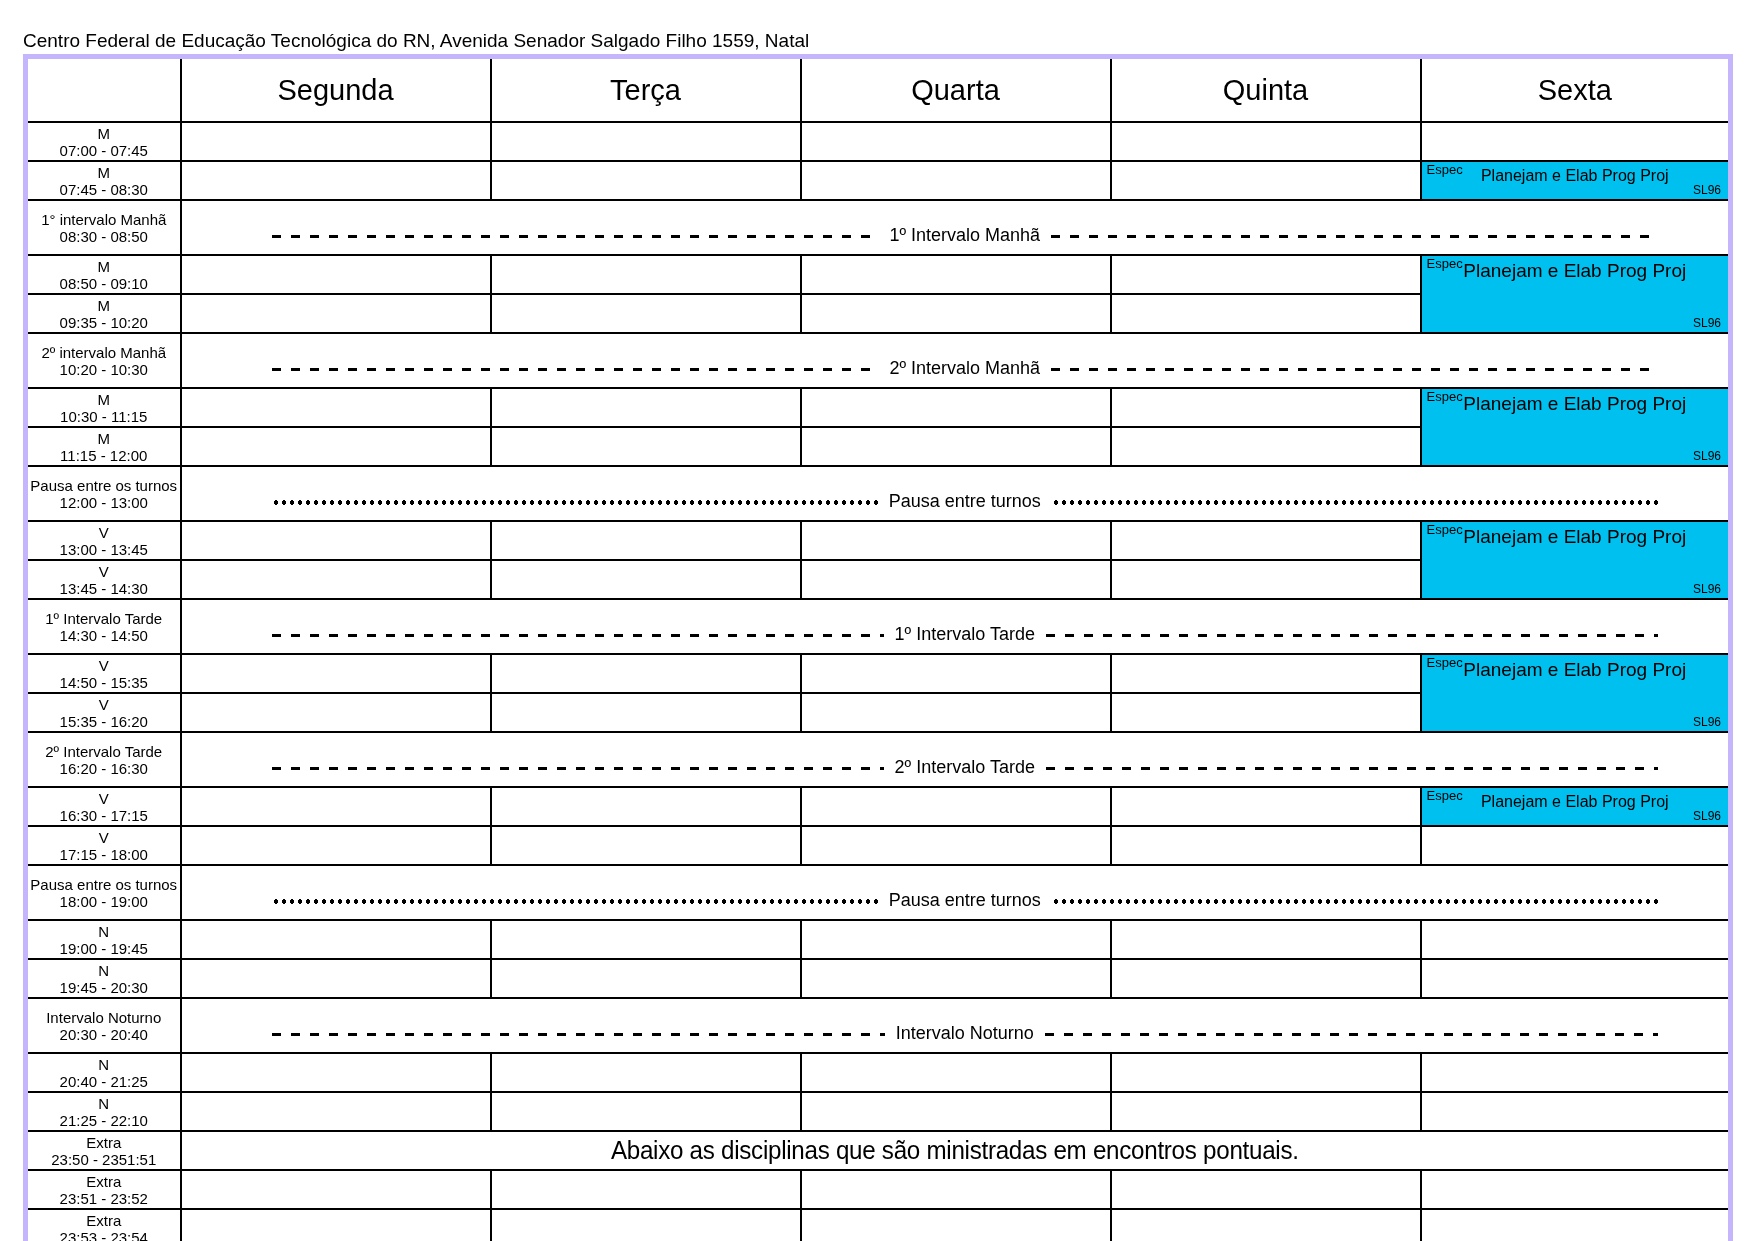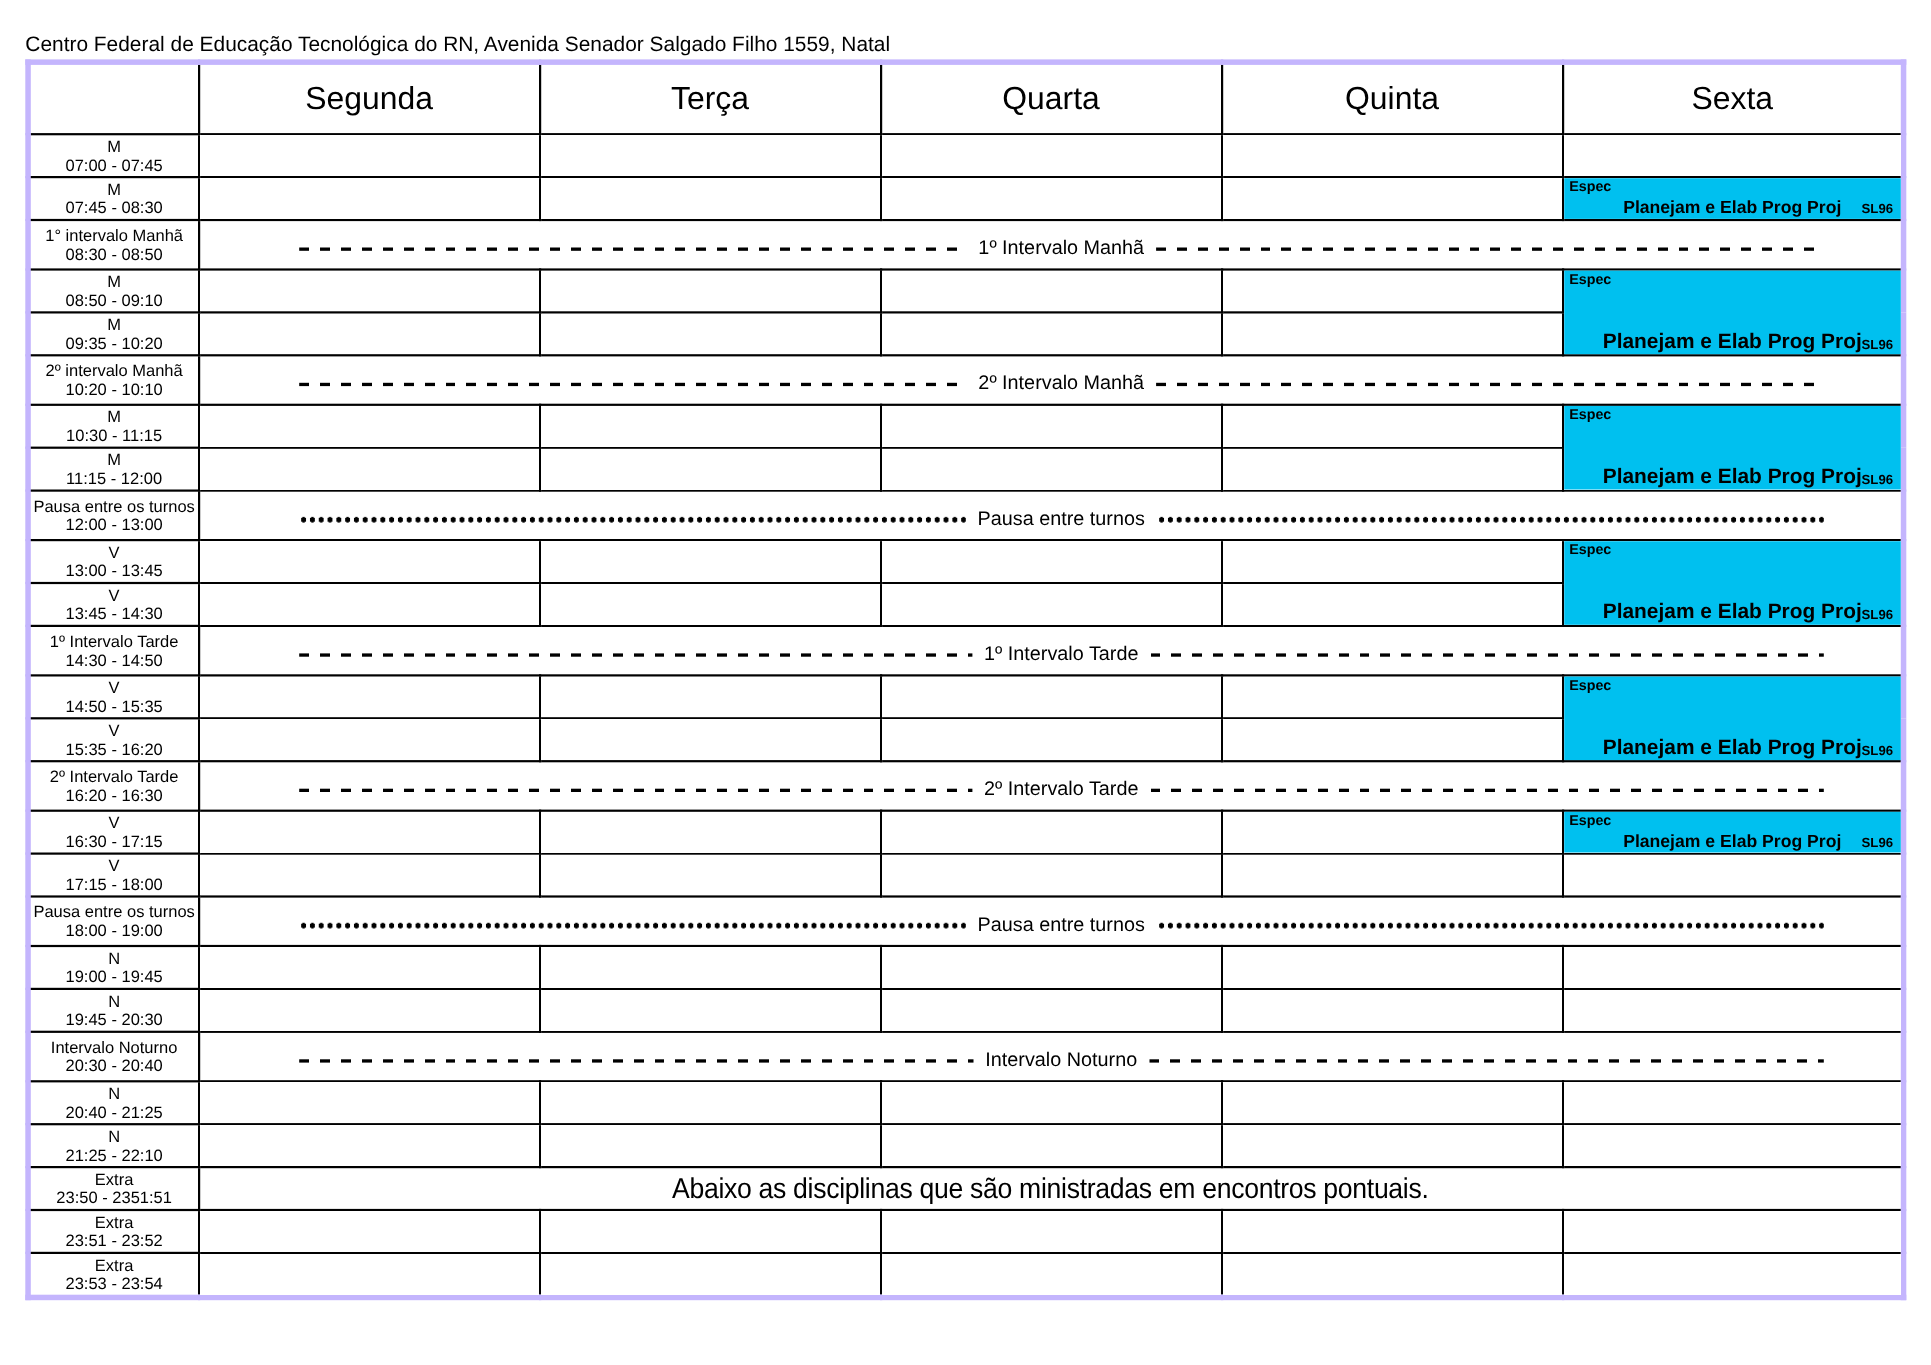--- a/index.html
+++ b/index.html
@@ -22,30 +22,30 @@
   thead th{height:62px;font-size:29px;font-weight:400;text-align:center;vertical-align:middle;}
   th.corner{width:155px;}
   tbody td{height:35px;vertical-align:middle;}
   td.time-cell{
     text-align:center;font-size:15px;line-height:17px;
     padding:1px 2px;
   }
   td.day-cell{position:relative;}
   .lesson{
     position:absolute;inset:0;background:var(--lesson-bg,#00c0ef);
-    display:flex;align-items:flex-end;justify-content:center;cursor:pointer;font-weight:bold;
+    display:flex;align-items:flex-start;justify-content:center;cursor:pointer;
   }
   .lesson .tag{position:absolute;top:1px;left:5px;font-size:13px;line-height:14px;}
   .lesson .room{position:absolute;bottom:2px;right:7px;font-size:12px;line-height:13px;}
   .lesson.large .subject{font-size:19px;margin-top:4px;}
   .lesson.small .subject{font-size:16px;margin-top:5px;}
   td.break-cell{padding:0;}
   .break{
     display:flex;align-items:center;gap:11px;
-    padding:8px 70px 0 90px;height:35px;
+    padding:18px 70px 0 90px;height:35px;
   }
   .break-label{font-size:18px;white-space:nowrap;transform:translateY(-1px);}
   .line{flex:1;}
   .line.dash{
     height:3px;
     background:repeating-linear-gradient(90deg,#000 0 9px,transparent 9px 19px);
   }
   .line.dot{
     height:7px;
     background-image:radial-gradient(circle,#000 0 2.3px,transparent 2.5px);
@@ -151,21 +151,21 @@
             <div class="time">09:35 - 10:20</div>
           </td>
           <td class="day-cell"></td>
           <td class="day-cell"></td>
           <td class="day-cell"></td>
           <td class="day-cell"></td>
         </tr>
         <tr>
           <td class="time-cell">
             <div class="period">2º intervalo Manhã</div>
-            <div class="time">10:20 - 10:10</div>
+            <div class="time">10:20 - 10:30</div>
           </td>
           <td class="break-cell" colspan="5">
             <div class="break">
               <span class="line dash"></span>
               <span class="break-label">2º Intervalo Manhã</span>
               <span class="line dash"></span>
             </div>
           </td>
         </tr>
         <tr>

